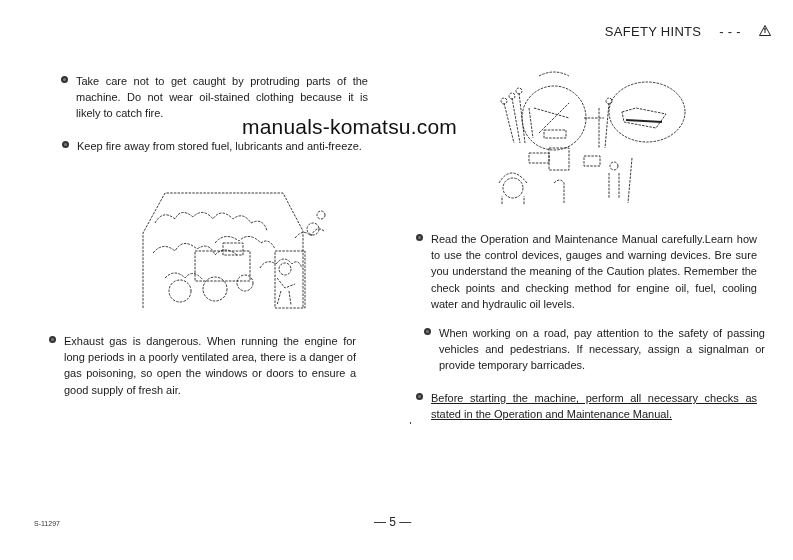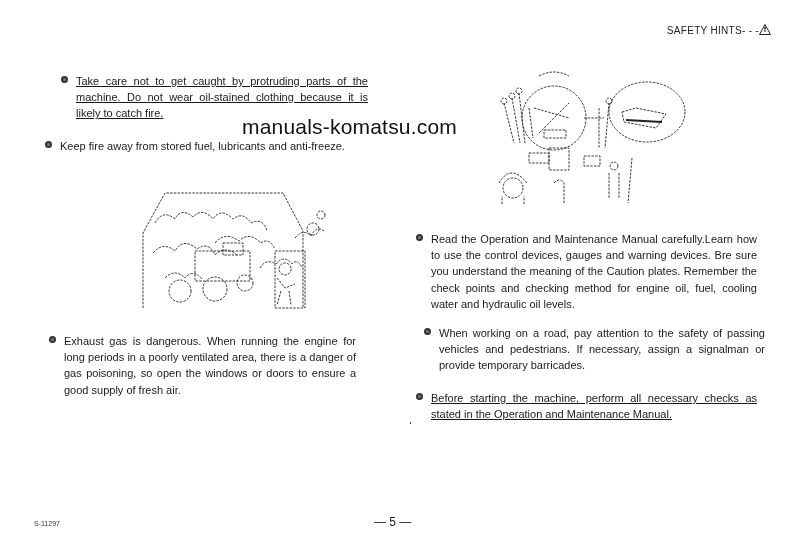--- a/index.html
+++ b/index.html
@@ -1,19 +1,19 @@
 <!DOCTYPE html>
 <html><head>
 <meta charset="utf-8">
 <style>
   html, body { margin: 0; padding: 0; background: #ffffff; }
   body { width: 793px; height: 560px; position: relative; overflow: hidden;
          font-family: "Liberation Sans", sans-serif; color: #1a1a1a; }
-  .header { position: absolute; top: 24px; right: 22px; font-size: 10px; letter-spacing: 0.3px;
-            color: #222; display: flex; align-items: center; gap: 0; }
+  .header { position: absolute; top: 24px; right: 22px; font-size: 13px; letter-spacing: 0.3px;
+            color: #222; display: flex; align-items: center; gap: 18px; }
   .header .warn { font-size: 11px; }
   .bullet-item { position: absolute; font-size: 11px; line-height: 16.2px; text-align: justify; }
   .bullet-item .dot { position: absolute; left: -15px; top: 3px; width: 7px; height: 7px;
                       border-radius: 50%; background: #333; }
   .bullet-item .dot::after { content: ""; position: absolute; left: 2px; top: 2px; width: 3px; height: 3px;
                              border-radius: 50%; background: #fff; opacity: .35; }
   .watermark { position: absolute; left: 218px; top: 115px; font-size: 21px; color: #111;
                letter-spacing: 0.2px; background: transparent; margin-left: 24px; }
   .footer-code { position: absolute; left: 34px; top: 520px; font-size: 7px; color: #333; }
   .page-num { position: absolute; left: 374px; top: 515px; font-size: 12px; color: #222; }
@@ -28,26 +28,26 @@
   <span>- - -</span>
   <span class="warn">
     <svg width="12" height="11" viewBox="0 0 12 11">
         <polygon points="6,0.5 11.5,10.5 0.5,10.5" fill="none" stroke="#222" stroke-width="1"></polygon>
         <circle cx="6" cy="4" r="1" fill="#222"></circle>
         <line x1="6" y1="5" x2="6" y2="8" stroke="#222" stroke-width="1"></line>
       </svg>
   </span>
 </div>
 
-<div class="bullet-item" style="left:76px; top:73px; width:292px;text-decoration:underline;">
+<div class="bullet-item" style="left:76px; top:73px; width:292px;">
   <span class="dot"></span>
   <span>Take care not to get caught by protruding parts of the machine. Do not wear oil-stained clothing because it is likely to catch fire.</span>
 </div>
 
-<div class="bullet-item" style="left:60px; top:138px; width:292px;">
+<div class="bullet-item" style="left:77px; top:138px; width:292px;">
   <span class="dot"></span>
   <span>Keep fire away from stored fuel, lubricants and anti-freeze.</span>
 </div>
 
 <div class="watermark">manuals-komatsu.com</div>
 
 <div class="illus" style="left:135px; top:183px; width:200px; height:130px;">
   <svg width="200" height="130" viewBox="0 0 200 130" fill="none" stroke="#222" stroke-width="0.9" stroke-dasharray="2.5,1.2">
 
     <path d="M8,125 L8,50 L30,10 L148,10 L168,48 L168,125"></path>

